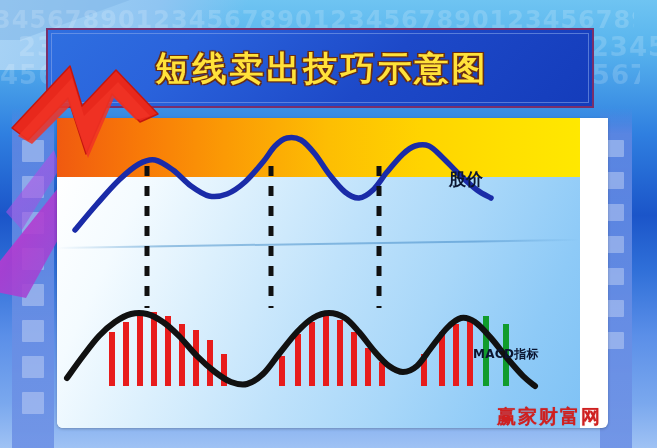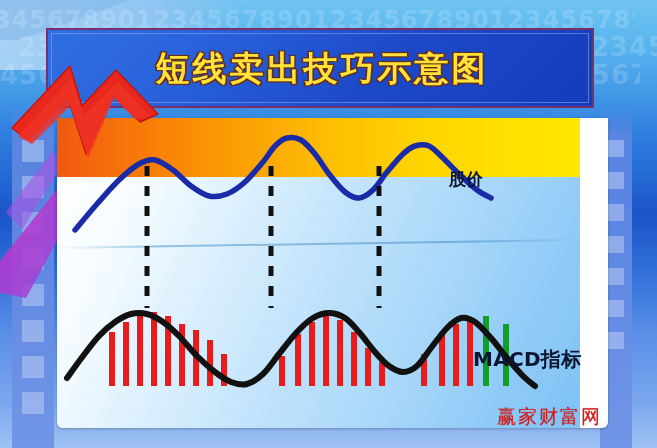--- a/index.html
+++ b/index.html
@@ -109,30 +109,30 @@
     transform:rotate(-0.9deg);transform-origin:left center;
   }
 
   .svg-layer{position:absolute;left:0;top:0;width:523px;height:310px;}
 
   .lbl{
     position:absolute;font-weight:700;color:#0b1530;white-space:nowrap;
     font-family:"DejaVu Sans","Liberation Sans",sans-serif;
   }
   .lbl-price{left:392px;top:50px;font-size:17px;}
-  .lbl-macd{left:416px;top:228px;font-size:20px;letter-spacing:.3px;}
+  .lbl-macd{left:416px;top:228px;font-size:12px;letter-spacing:.3px;}
 
   
   .arrow-wrap{position:absolute;left:8px;top:58px;width:160px;height:120px;}
 
   
   .watermark{
     position:absolute;left:497px;top:404px;
     font-family:"DejaVu Serif","Liberation Serif",serif;
-    font-size:19px;font-weight:400;color:#cf2020;letter-spacing:2px;
+    font-size:19px;font-weight:700;color:#cf2020;letter-spacing:2px;
     white-space:nowrap;text-shadow:0 0 1px rgba(200,20,20,.6);
   }
 </style>
 </head>
 <body>
 
 <div id="stage">
 
   <div class="bg-base"></div>
   <div class="bg-wedge"></div>

